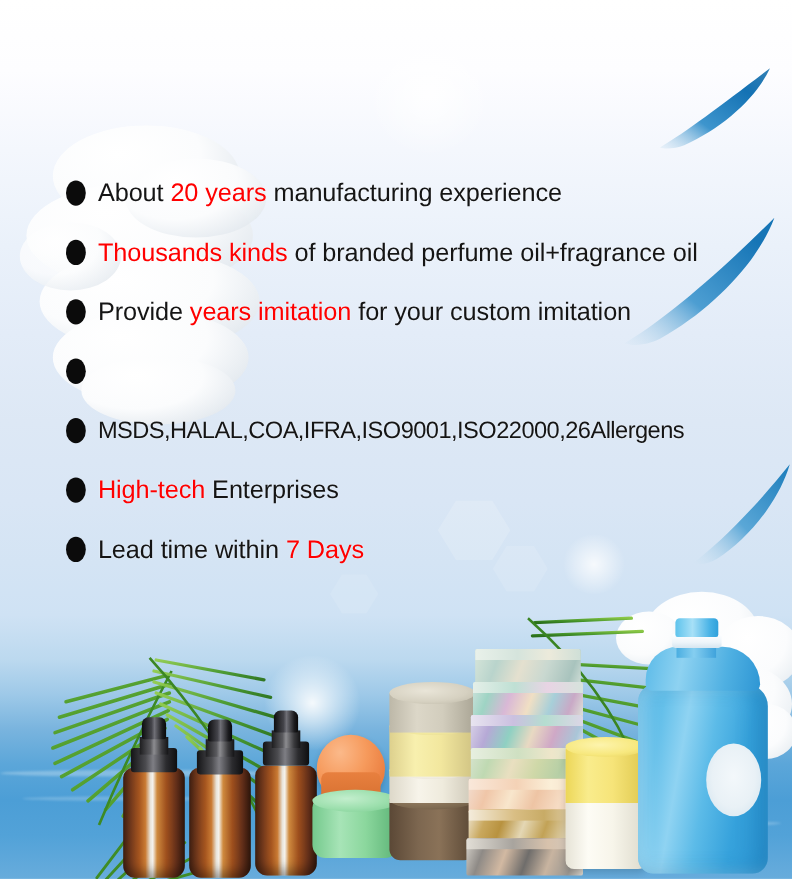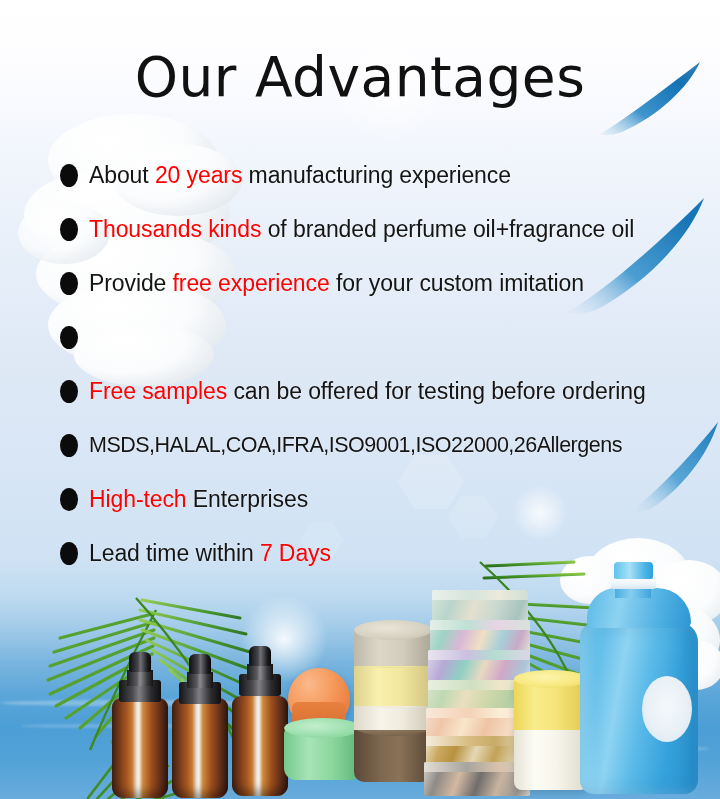--- a/index.html
+++ b/index.html
@@ -242,47 +242,42 @@
         <stop offset="95%" stop-color="#2180bd"></stop>
       </linearGradient>
     </defs>
     <path d="M2 92 C26 74 58 42 90 2 C80 36 52 70 24 88 C15 93 7 94 2 92 Z" fill="url(#lg3)"></path>
   </svg>
 
   <div class="streak" style="left:0px;top:700px;width:260px;height:6px;opacity:0.55;"></div>
   <div class="streak" style="left:20px;top:724px;width:180px;height:4px;opacity:0.4;"></div>
   <div class="streak" style="left:560px;top:746px;width:150px;height:5px;opacity:0.45;"></div>
 
-  <div id="title">Our Advantages</div>
 
   <div id="bullets">
 
     <div class="b-row">
       <span class="b-dot"></span>
       <span class="b-text"><span>About </span><span class="hl">20 years</span><span> manufacturing experience</span></span>
     </div>
 
     <div class="b-row">
       <span class="b-dot"></span>
       <span class="b-text"><span class="hl">Thousands kinds</span><span> of branded perfume oil+fragrance oil</span></span>
     </div>
 
     <div class="b-row">
       <span class="b-dot"></span>
-      <span class="b-text"><span>Provide </span><span class="hl">free experience</span><span> for your custom imitation</span></span>
-    </div>
-
-    <div class="b-row">
-      <span class="b-dot"></span>
-    </div>
-
-    <div class="b-row">
-      <span class="b-dot"></span>
-      <span class="b-text"><span class="hl">Free samples</span><span> can be offered for testing before ordering</span></span>
-    </div>
+      <span class="b-text"><span>Provide </span><span class="hl">years imitation</span><span> for your custom imitation</span></span>
+    </div>
+
+    <div class="b-row">
+      <span class="b-dot"></span>
+    </div>
+
 
     <div class="b-row small">
       <span class="b-dot"></span>
       <span class="b-text"><span>MSDS,HALAL,COA,IFRA,ISO9001,ISO22000,26Allergens</span></span>
     </div>
 
     <div class="b-row">
       <span class="b-dot"></span>
       <span class="b-text"><span class="hl">High-tech</span><span> Enterprises</span></span>
     </div>

